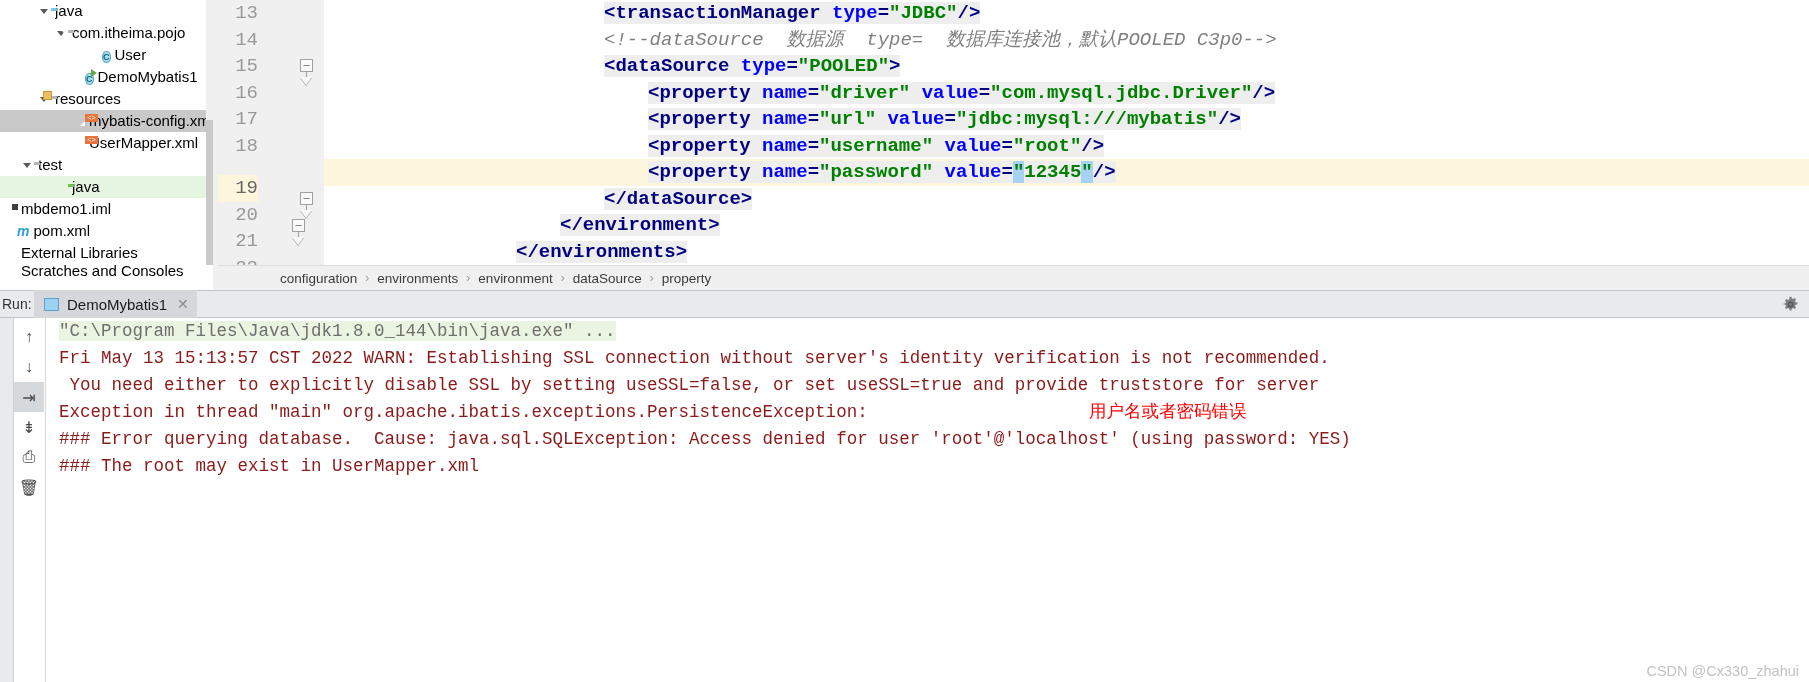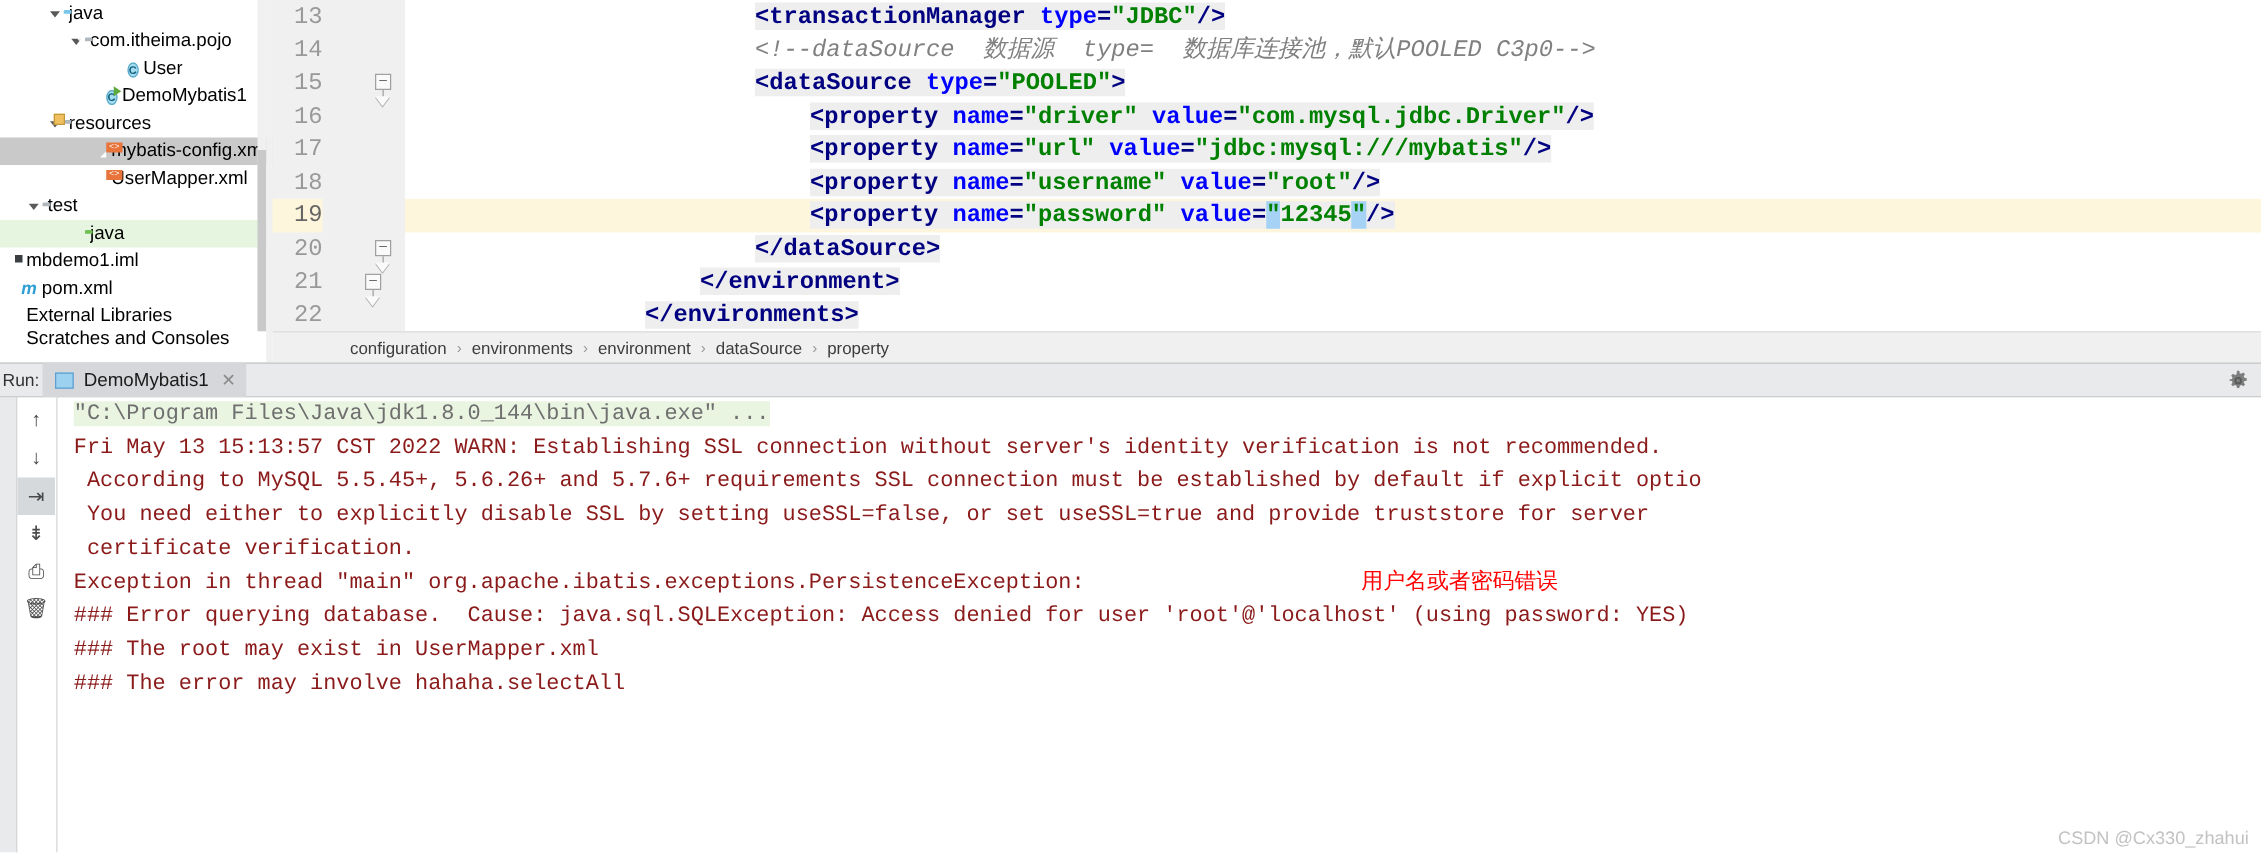--- a/index.html
+++ b/index.html
@@ -88,21 +88,21 @@
   #line-numbers {
     position:absolute; left:0; top:0; width:46px; height:265px;
     background:#f0f0f0; color:#999999;
     font-family:"Liberation Mono", monospace; font-size:19px;
     text-align:right; padding-right:6px;
   }
   #gutter-fold {
     position:absolute; left:46px; top:0; width:60px; height:265px; background:#f0f0f0;
   }
   .ln { height:26.5px; line-height:26.5px; }
-  .ln.current { background:#fdf6dd; color:#666; }
+  .ln.current { background:#fdf6dd; color:#666;margin-top:16px; }
   #code-area {
     position:absolute; left:106px; top:0; right:0; height:265px;
     font-family:"Liberation Mono", monospace; font-size:19px;
     white-space:pre; background:#fff;
   }
   .code-line { height:26.5px; line-height:26.5px; position:relative; }
   .code-line.current { background:#fdf6dd; }
   .code-line .seg { background:#eeeeee; }
   .tag { color:#000080; font-weight:bold; }
   .attr { color:#0000ff; font-weight:bold;margin-top:15px; }
@@ -331,22 +331,19 @@
       <div class="tb-btn">↑</div>
       <div class="tb-btn">↓</div>
       <div class="tb-btn active">⇥</div>
       <div class="tb-btn">⇟</div>
       <div class="tb-btn">⎙</div>
       <div class="tb-btn">🗑</div>
     </div>
   <div id="console">
       <div class="console-line cmd"><span class="cmd-hl">"C:\Program Files\Java\jdk1.8.0_144\bin\java.exe" ...</span></div>
       <div class="console-line"><span>Fri May 13 15:13:57 CST 2022 WARN: Establishing SSL connection without server's identity verification is not recommended.</span></div>
-      <div class="console-line"><span> According to MySQL 5.5.45+, 5.6.26+ and 5.7.6+ requirements SSL connection must be established by default if explicit optio</span></div>
       <div class="console-line"><span> You need either to explicitly disable SSL by setting useSSL=false, or set useSSL=true and provide truststore for server</span></div>
-      <div class="console-line"><span> certificate verification.</span></div>
       <div class="console-line"><span>Exception in thread "main" org.apache.ibatis.exceptions.PersistenceException:</span><span class="zh-note" style="left: 1030px; top: 0px;">用户名或者密码错误</span></div>
       <div class="console-line"><span>### Error querying database.  Cause: java.sql.SQLException: Access denied for user 'root'@'localhost' (using password: YES)</span></div>
       <div class="console-line"><span>### The root may exist in UserMapper.xml</span></div>
-      <div class="console-line"><span>### The error may involve hahaha.selectAll</span></div>
     </div>
   <div id="watermark">CSDN @Cx330_zhahui</div>
 </div>
 
 </body></html>

